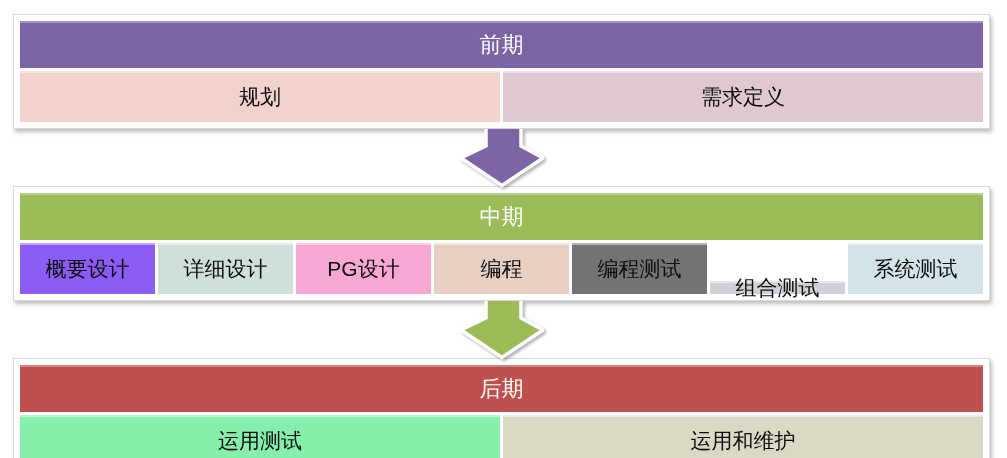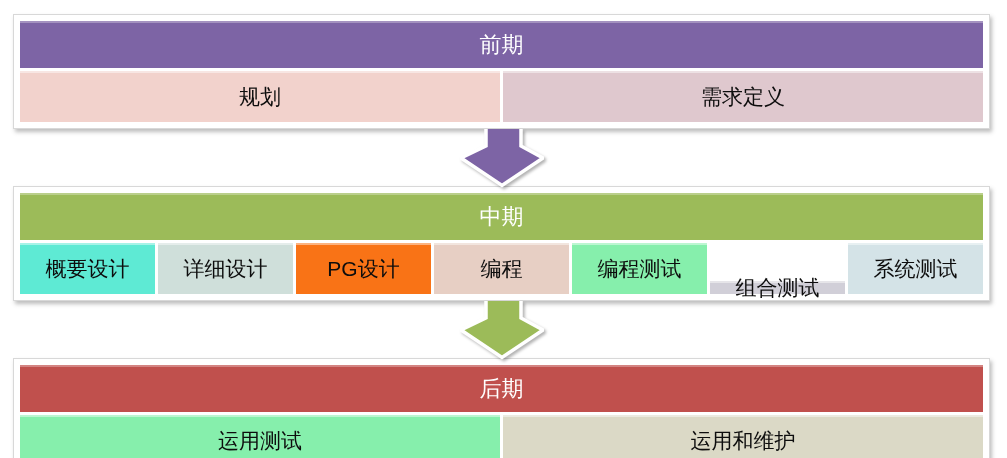--- a/index.html
+++ b/index.html
@@ -75,25 +75,25 @@
 
   <div class="arrow-row">
     <svg width="84" height="59" viewBox="0 0 84 59">
       <polygon points="26,-5 61,-5 61,17 83,29 42,56.5 1,29 26,17" stroke="#ffffff" stroke-width="3.5" stroke-linejoin="miter" fill="#7d64a5"></polygon>
     </svg>
   </div>
 
   <section class="band">
     <div class="band-header" style="background-color: rgb(156, 187, 89);">中期</div>
     <div class="band-row">
-      <div class="cell" style="background-color: #5eead4;">概要设计</div>
+      <div class="cell" style="background-color: #8b5cf6;">概要设计</div>
       <div class="cell" style="background-color: rgb(207, 223, 218);">详细设计</div>
-      <div class="cell" style="background-color: #f97316;">PG设计</div>
+      <div class="cell" style="background-color: #f9a8d4;">PG设计</div>
       <div class="cell" style="background-color: rgb(231, 207, 196);">编程</div>
-      <div class="cell" style="background-color: #86efac;">编程测试</div>
+      <div class="cell" style="background-color: #737373;">编程测试</div>
       <div class="cell" style="background-color: rgb(209, 207, 216); margin-top: 38px;">组合测试</div>
       <div class="cell" style="background-color: rgb(212, 227, 231);">系统测试</div>
     </div>
   </section>
 
   <div class="arrow-row">
     <svg width="84" height="59" viewBox="0 0 84 59">
       <polygon points="26,-5 61,-5 61,17 83,29 42,56.5 1,29 26,17" stroke="#ffffff" stroke-width="3.5" stroke-linejoin="miter" fill="#9cbb59"></polygon>
     </svg>
   </div>

